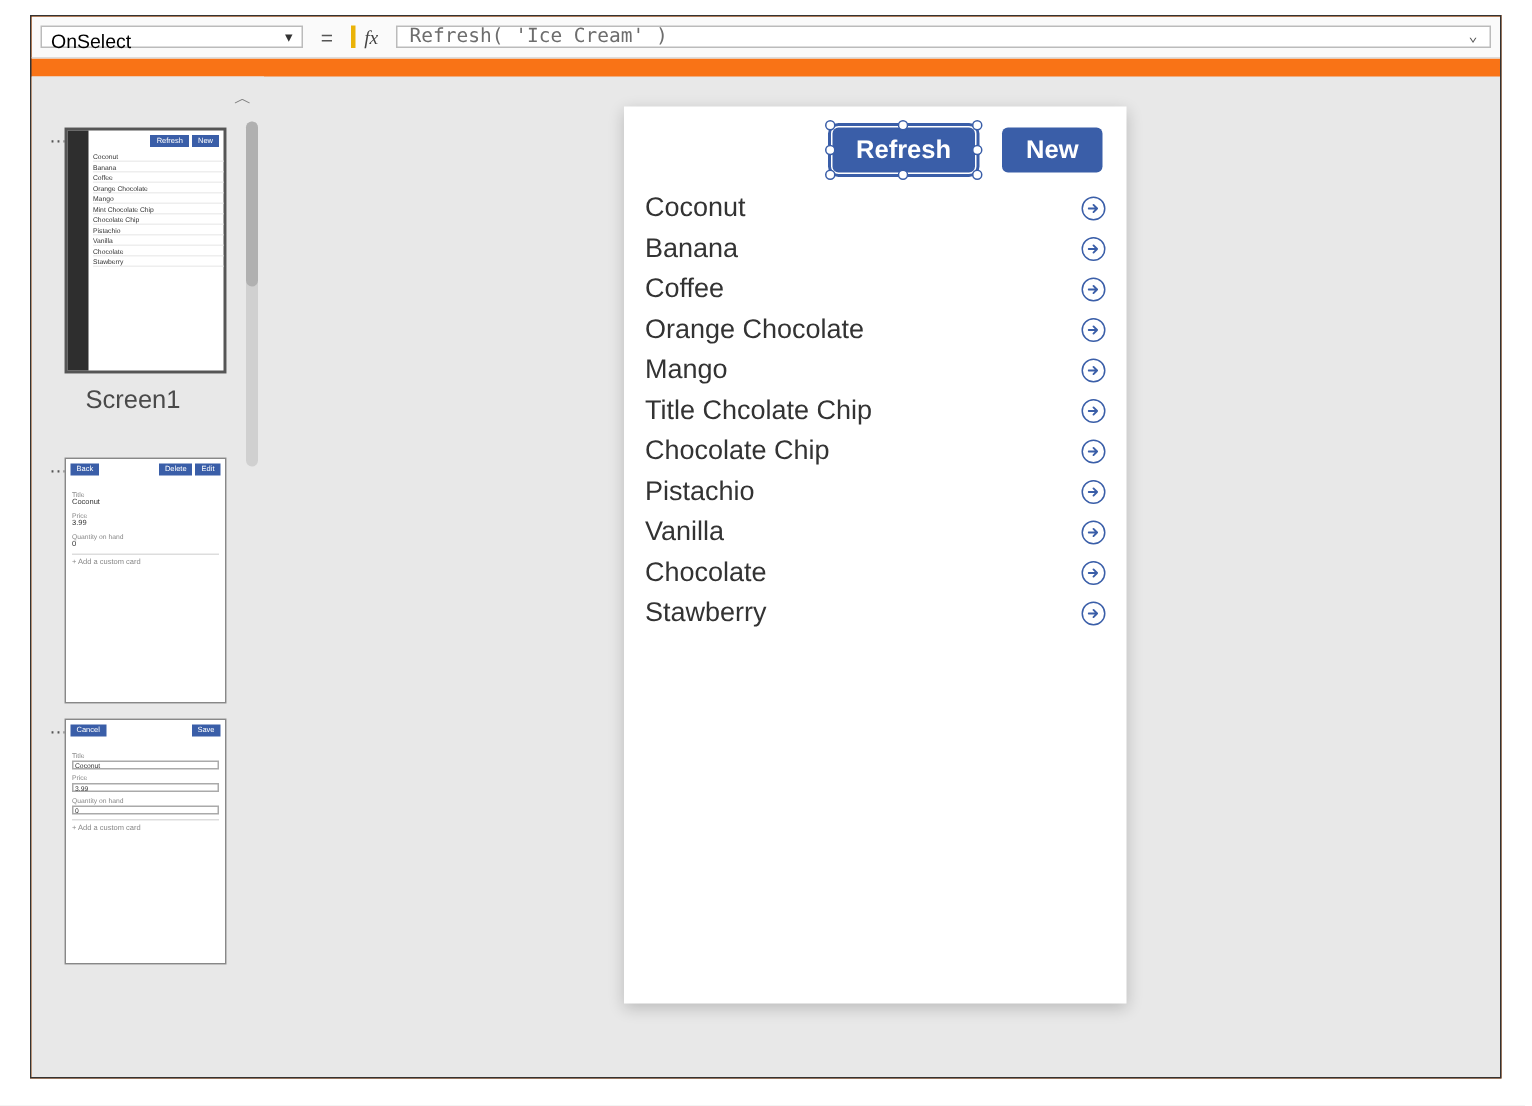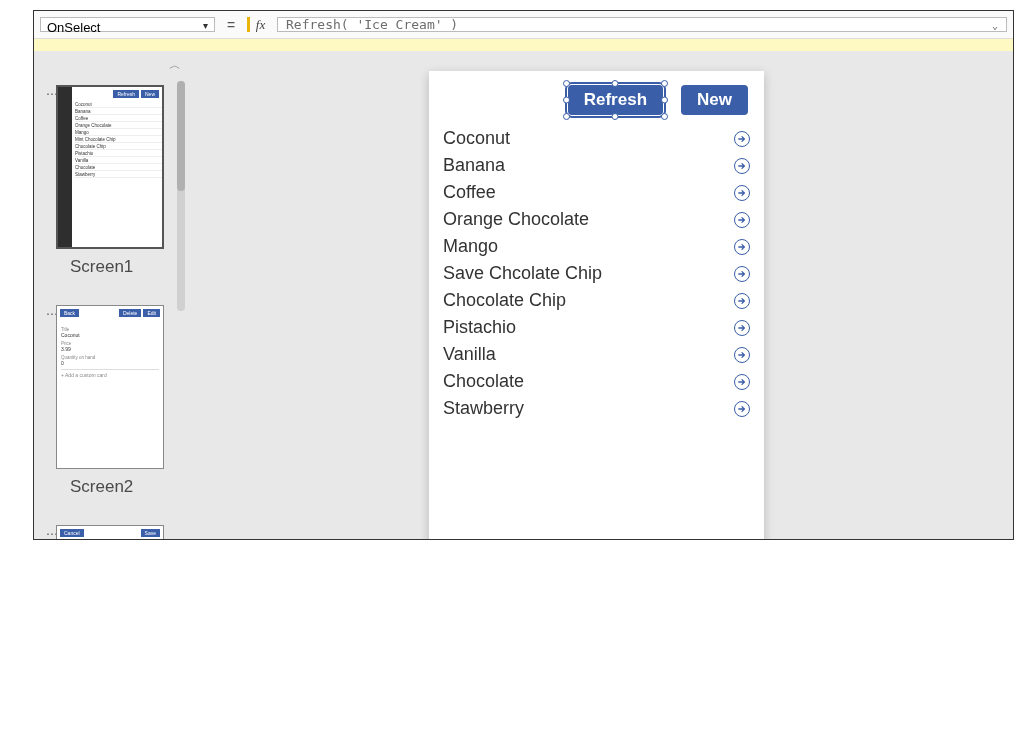--- a/index.html
+++ b/index.html
@@ -5,24 +5,24 @@
   * { box-sizing: border-box; margin: 0; padding: 0; }
   body {
     font-family: "Segoe UI", Arial, sans-serif;
     background: #fff;
     width: 1021px;
     height: 737px;
     overflow: hidden;
   }
   .frame {
     position: absolute;
-    left: 33px; top: 10px;
-    width: 981px; height: 530px;
+    left: 20px; top: 10px;
+    width: 981px; height: 709px;
     border: 1px solid #333;
-    background: #fef9c3;
+    background: #f97316;
     overflow: hidden;
   }
   
   .formula-bar {
     display: flex;
     align-items: stretch;
     height: 28px;
     border-bottom: 1px solid #ddd;
     background: #fafafa;
     padding: 6px 6px;
@@ -293,21 +293,20 @@
               <div class="t2-label">Title</div>
               <div class="t2-val">Coconut</div>
               <div class="t2-label">Price</div>
               <div class="t2-val">3.99</div>
               <div class="t2-label">Quantity on hand</div>
               <div class="t2-val">0</div>
               <div style="border-top:0.5px solid #ddd;margin-top:3px;padding-top:2px;color:#888">+  Add a custom card</div>
             </div>
           </div>
         </div>
-        <div class="thumb-label">Screen2</div>
       </div>
 
       <div class="thumb-card">
         <div class="thumb-row">
           <div class="dots">⋯</div>
           <div class="thumb-screen thumb-screen3">
             <div class="t2-topbar">
               <div class="thumb-btn">Cancel</div>
               <div class="thumb-btn">Save</div>
             </div>
@@ -378,21 +377,21 @@
             </div>
             <div class="item-row">
               <span>Mango</span>
               <span class="arrow-icon">
                 <svg width="8" height="8" viewBox="0 0 10 10">
                   <path d="M1 5 L8 5 M5 2 L8 5 L5 8" stroke="#3a5ea8" stroke-width="1.6" fill="none" stroke-linecap="round" stroke-linejoin="round"></path>
                 </svg>
               </span>
             </div>
             <div class="item-row">
-              <span>Save Chcolate Chip</span>
+              <span>Title Chcolate Chip</span>
               <span class="arrow-icon">
                 <svg width="8" height="8" viewBox="0 0 10 10">
                   <path d="M1 5 L8 5 M5 2 L8 5 L5 8" stroke="#3a5ea8" stroke-width="1.6" fill="none" stroke-linecap="round" stroke-linejoin="round"></path>
                 </svg>
               </span>
             </div>
             <div class="item-row">
               <span>Chocolate Chip</span>
               <span class="arrow-icon">
                 <svg width="8" height="8" viewBox="0 0 10 10">

